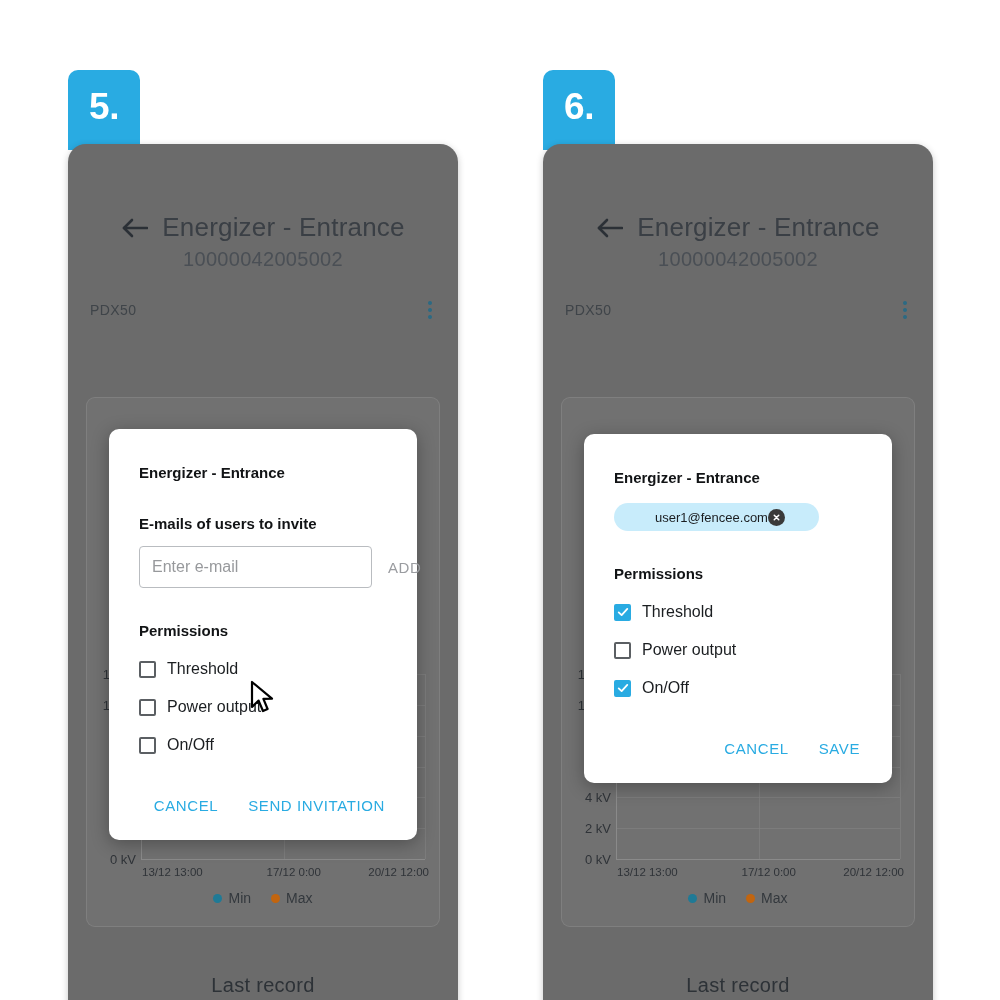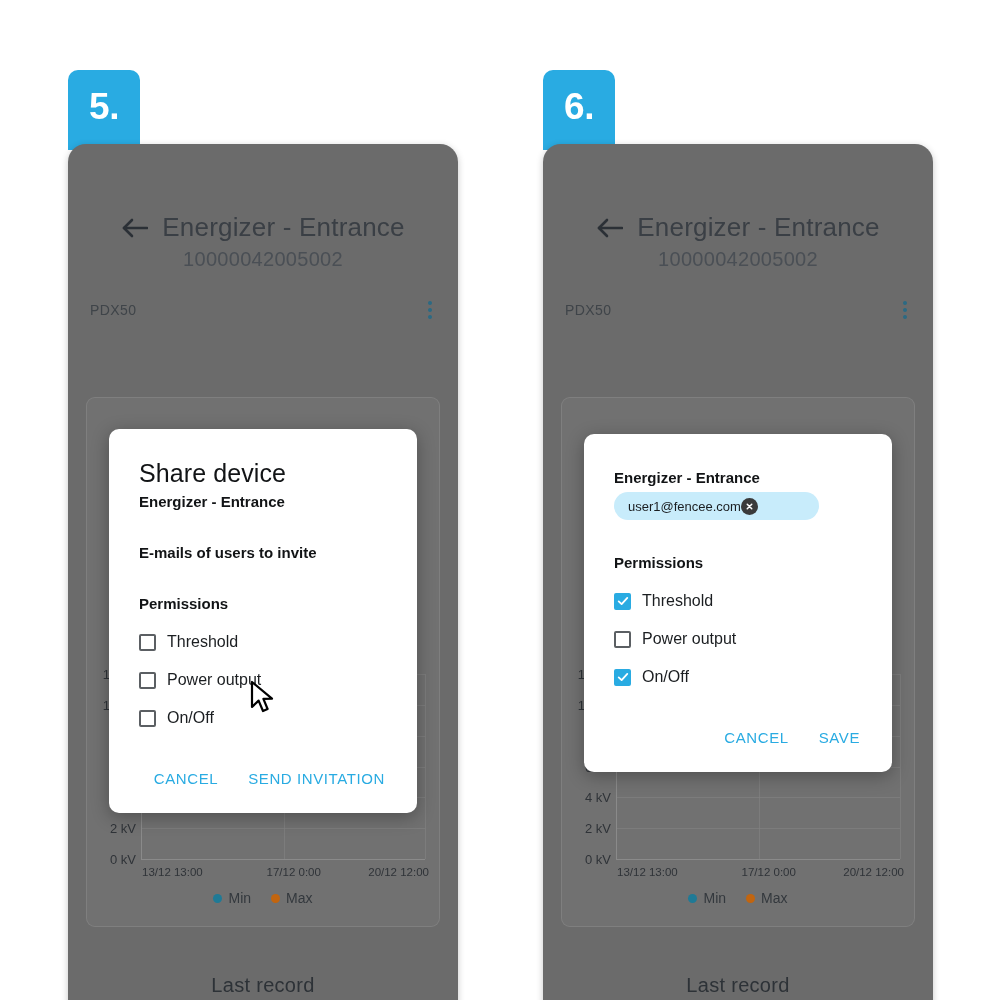--- a/index.html
+++ b/index.html
@@ -130,22 +130,22 @@
   }
   .email-input::placeholder { color: #97999c; font-weight: 300; }
   .add-btn {
     background: none; border: none; cursor: pointer;
     font-family: "Liberation Sans", sans-serif;
     font-size: 15px; color: #9a9ca0; letter-spacing: 0.6px;
     padding: 6px 4px 6px 8px;
   }
 
   .chip {
-    display: flex; align-items: center; justify-content: flex-start;
-    margin-top: 6px;
+    display: flex; align-items: center; justify-content: center;
+    margin-top: 17px;
     width: 205px; height: 28px;
     background: #c8ecfb; border-radius: 14px;
     padding: 0 7px 0 14px;
   }
   .chip-label { font-size: 13px; color: #1b1e21; font-weight: 300; }
   .chip-x {
     width: 17px; height: 17px; border-radius: 50%;
     background: #3a3a3a; color: #fff;
     display: flex; align-items: center; justify-content: center;
     font-size: 11px; line-height: 1; cursor: pointer;
@@ -246,25 +246,28 @@
               <i class="dot" style="background:#c2650f"></i>
               <span>Max</span>
             </span>
           </div>
         </div>
       </div>
 
       <div class="last-record">Last record</div>
 
       <div class="dialog dialog-5">
-        <div class="dlg-title">Share device</div>
         <div class="dlg-sub">Energizer - Entrance</div>
 
         <div class="dlg-section">E-mails of users to invite</div>
 
+        <div class="email-row">
+          <input class="email-input" type="text" placeholder="Enter e-mail" style="">
+          <button class="add-btn">ADD</button>
+        </div>
 
         <div class="dlg-section">Permissions</div>
 
         <div class="perm-list">
           <label class="perm-row">
             <span class="cbx">
               
             </span>
             <span class="perm-label">Threshold</span>
           </label>

